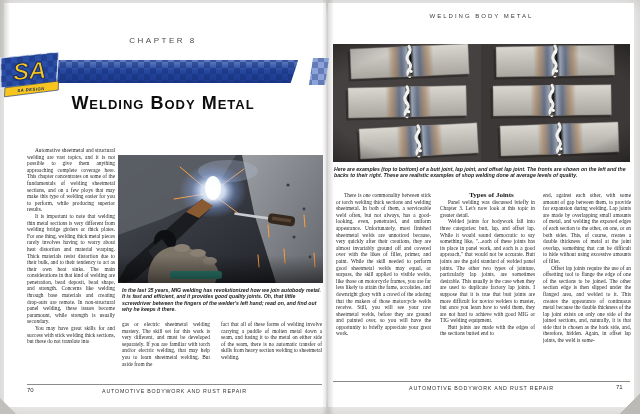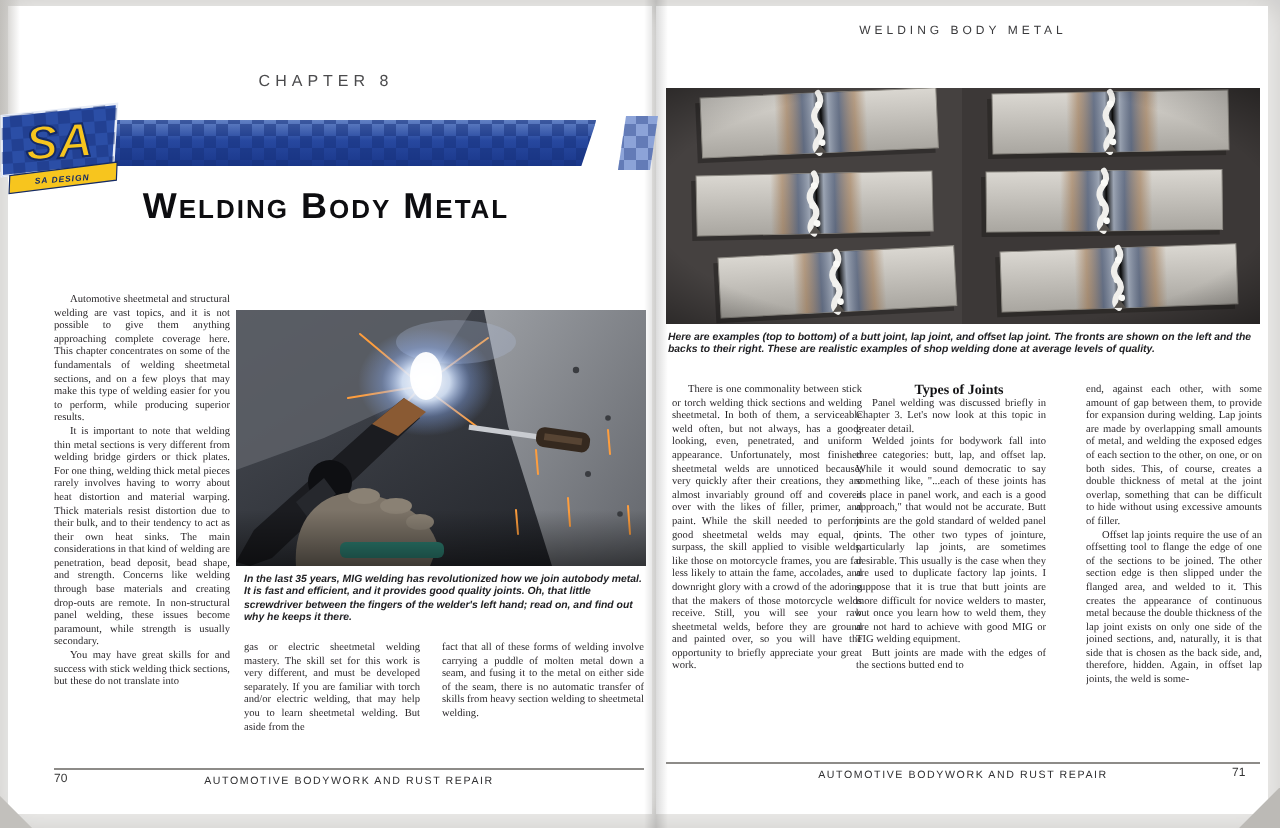--- a/index.html
+++ b/index.html
@@ -36,21 +36,21 @@
 
   .caption{position:absolute;font-family:"Liberation Sans",sans-serif;font-style:italic;
       font-weight:bold;font-size:5.2px;line-height:6.4px;color:#222225;text-align:left;}
   .lp-caption{left:122px;top:287px;width:200px;}
   .rp-caption{left:334px;top:166px;width:295px;}
 
   .running-header{position:absolute;left:333px;top:13px;width:297px;text-align:center;
       font-family:"Liberation Sans",sans-serif;font-size:6px;letter-spacing:2px;color:#3a3a3c;}
 
   .rp-col1{left:336px;top:192px;width:95px;height:186px;}
-  .rp-col2{left:428px;top:192px;width:95px;height:186px;}
+  .rp-col2{left:440px;top:192px;width:95px;height:186px;}
   .rp-col3{left:543px;top:192px;width:88px;height:186px;}
   .joints-heading{font-family:"Liberation Serif",serif;font-weight:bold;font-size:7px;
       text-align:center;margin:0 0 3px 0;color:#121214;text-indent:0;}
 
   .footer-rule{position:absolute;height:1px;background:#8d8b88;}
   .lp-rule{left:27px;top:384px;width:295px;}
   .rp-rule{left:333px;top:381px;width:297px;}
   .footer-text{position:absolute;font-family:"Liberation Sans",sans-serif;font-size:5.3px;
       letter-spacing:.8px;color:#2f2f31;text-align:center;}
   .lp-footer{left:27px;top:388px;width:295px;}

